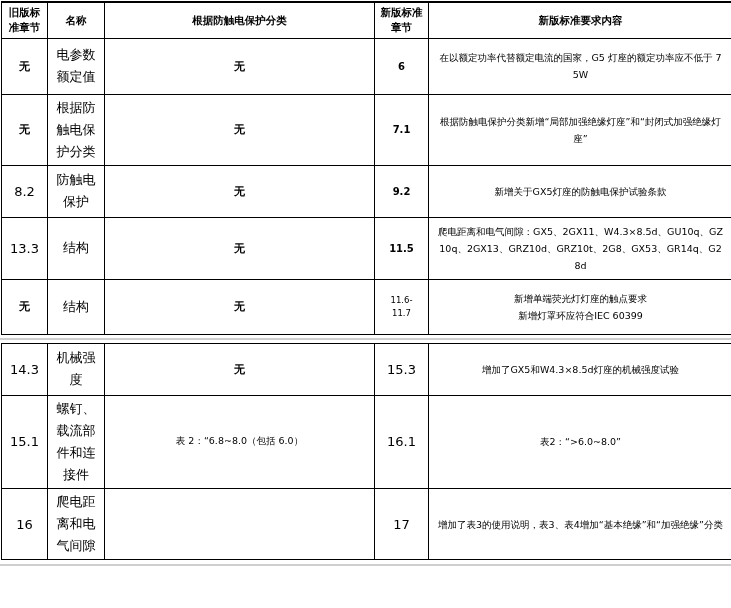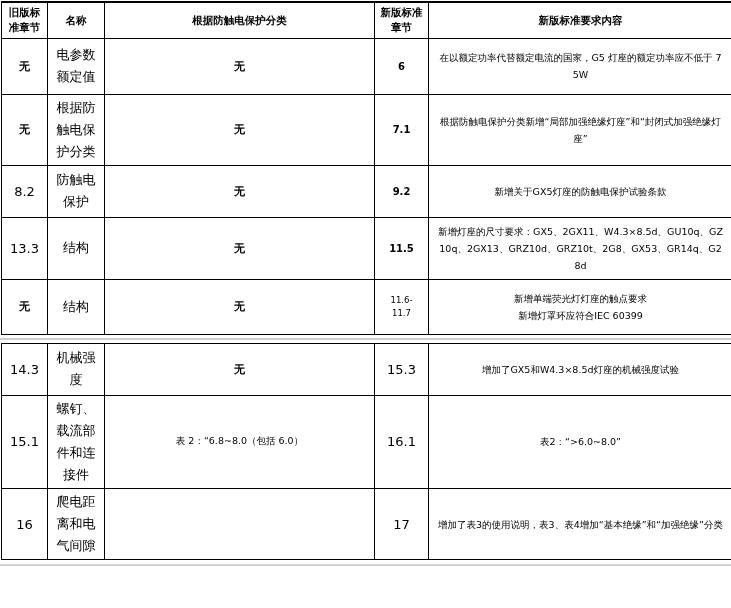--- a/index.html
+++ b/index.html
@@ -113,21 +113,21 @@
       <td class="name">防触电保护</td>
       <td class="oldc wu">无</td>
       <td class="chapter b">9.2</td>
       <td class="newc">新增关于GX5灯座的防触电保护试验条款</td>
     </tr>
     <tr style="height:62px;">
       <td class="chapter">13.3</td>
       <td class="name">结构</td>
       <td class="oldc wu">无</td>
       <td class="chapter b">11.5</td>
-      <td class="newc">新增灯座的尺寸要求：GX5、2GX11、W4.3×8.5d、GU10q、GZ10q、2GX13、GRZ10d、GRZ10t、2G8、GX53、GR14q、G28d</td>
+      <td class="newc">爬电距离和电气间隙：GX5、2GX11、W4.3×8.5d、GU10q、GZ10q、2GX13、GRZ10d、GRZ10t、2G8、GX53、GR14q、G28d</td>
     </tr>
     <tr style="height:55px;">
       <td class="wu-cell">无</td>
       <td class="name">结构</td>
       <td class="oldc wu">无</td>
       <td class="chapter small">11.6-
 11.7</td>
       <td class="newc">新增单端荧光灯灯座的触点要求
 新增灯罩环应符合IEC 60399</td>
     </tr>

